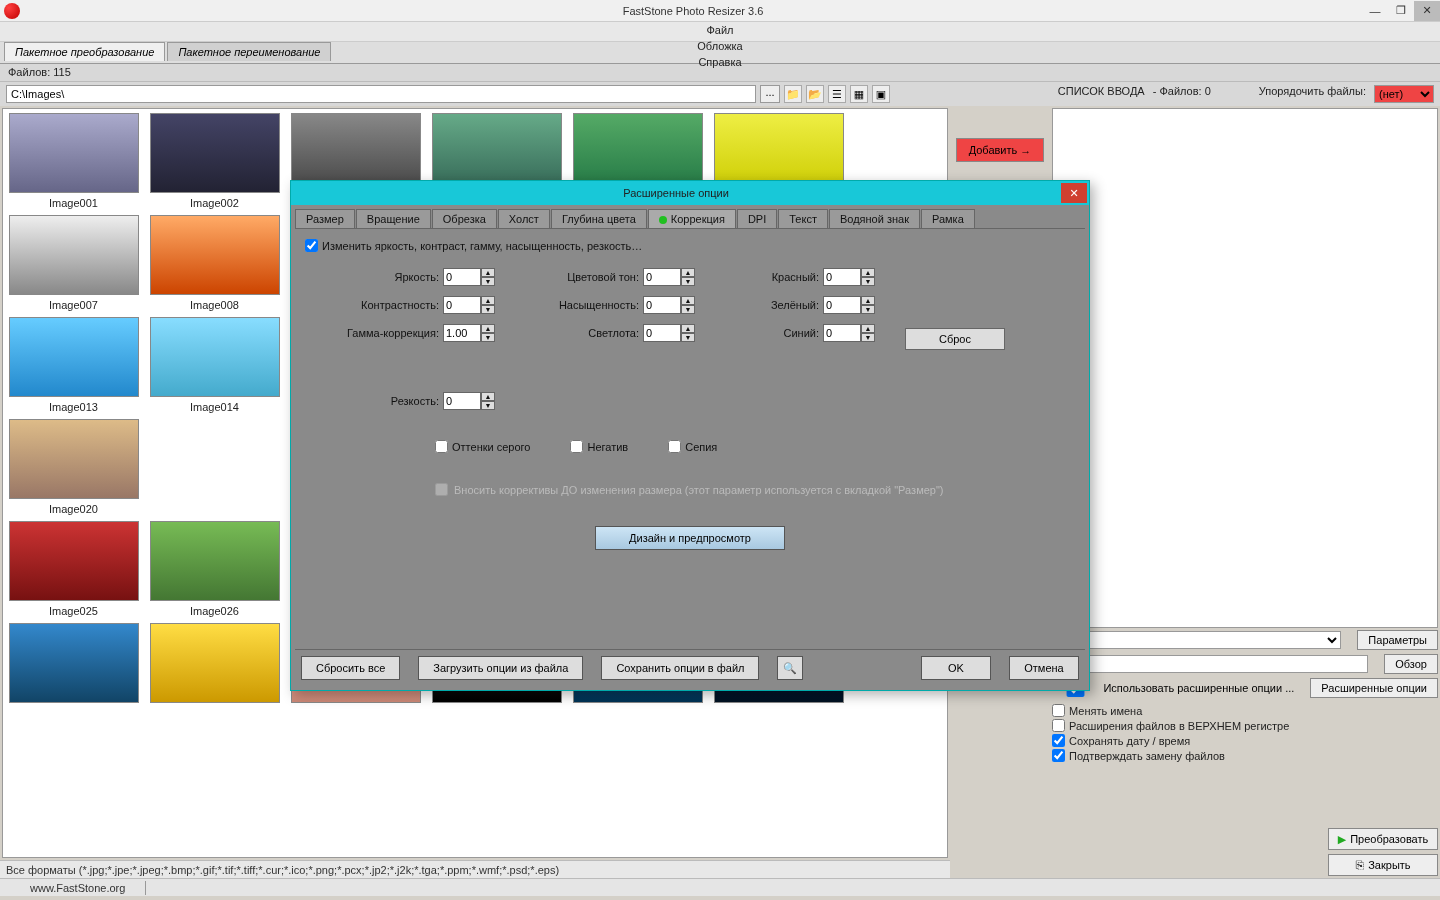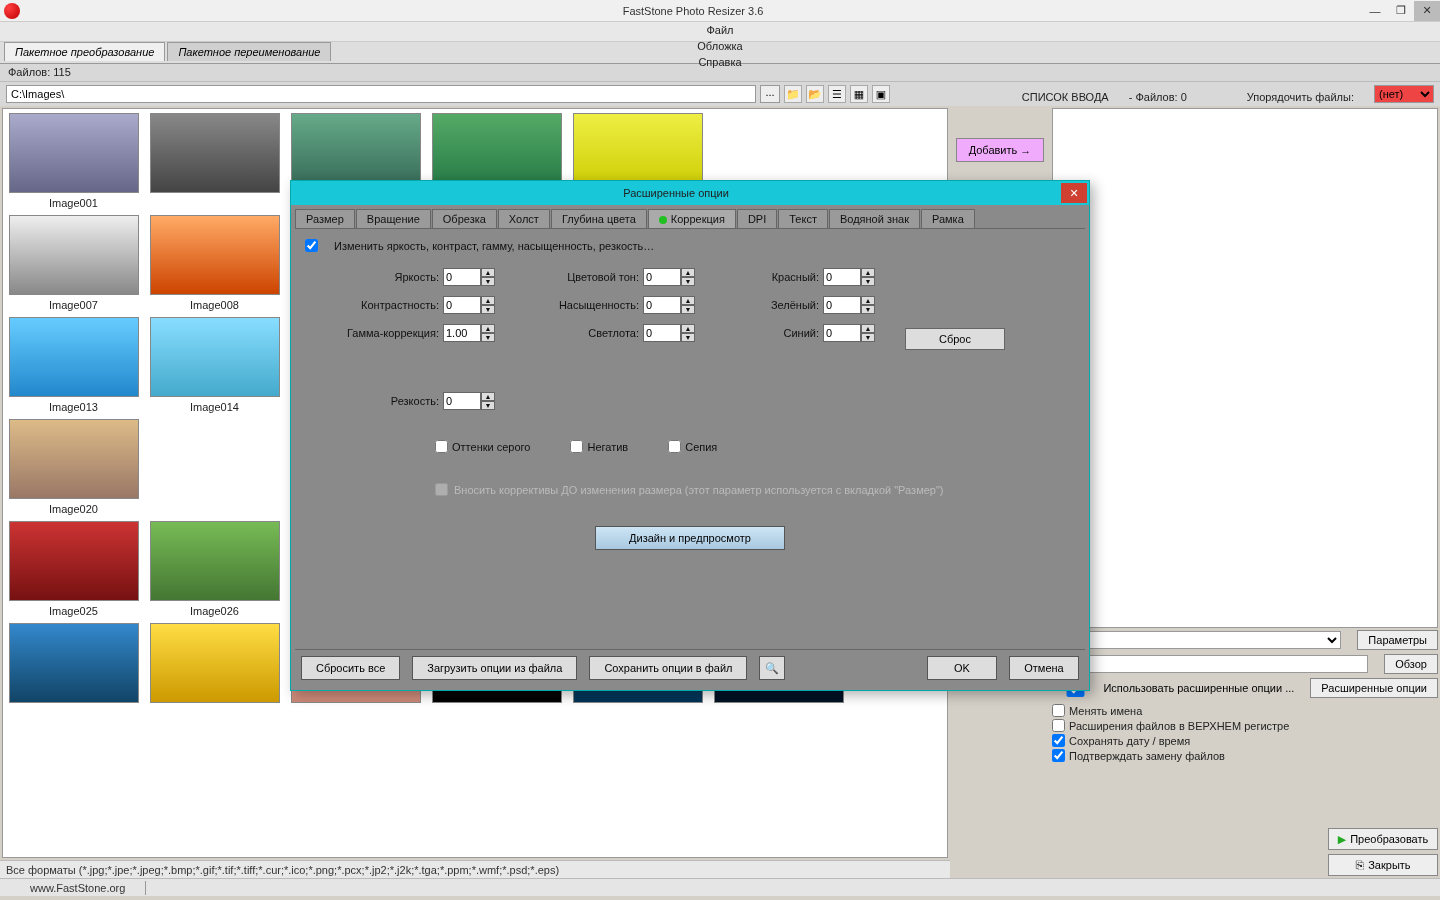--- a/index.html
+++ b/index.html
@@ -23,34 +23,34 @@
 .tabrow .tab.active { background: #f0f0f0; }
 
 
 .inforow { height: 18px; padding: 2px 8px; background: #d8d8d8; color: #222; border-bottom: 1px solid #bbb; }
 
 
 .pathrow { height: 24px; display: flex; align-items: center; padding: 0 6px; gap: 4px; background: #d8d8d8; }
 .pathrow input.path { flex: 0 0 750px; height: 18px; border: 1px solid #999; background: #fff; padding: 0 4px; }
 .pathrow .browsebtn { width: 20px; height: 18px; border: 1px solid #999; background: #eee; cursor: pointer; text-align:center; }
 .pathrow .iconbtn { width: 18px; height: 18px; border: 1px solid #aaa; background: #eee; cursor: pointer; display:flex; align-items:center; justify-content:center; }
-.pathrow .rightinfo { margin-left: auto; display: flex; align-items: flex-end; gap: 20px; color: #222; }
+.pathrow .rightinfo { margin-left: auto; display: flex; align-items: flex-start; gap: 8px; color: #222; }
 .pathrow select { height: 18px; border: 1px solid #999; background: #ef4444; }
 
 
 .mainarea { display: flex; height: 772px; }
 .leftpanel { flex: 1; display: flex; flex-direction: column; background: #d4d0c8; }
 .thumbgrid { flex: 1; overflow-y: scroll; background: #fff; margin: 2px; border: 1px solid #999; padding: 4px; }
 .thumbrow { display: flex; gap: 8px; margin-bottom: 6px; }
 .thumbitem { width: 133px; display: flex; flex-direction: column; align-items: center; }
 .thumbimg { width: 130px; height: 80px; border: 1px solid #888; background: linear-gradient(135deg,#6688cc,#334466); }
 .thumblabel { margin-top: 4px; color: #222; }
 
 .middlepanel { width: 100px; display: flex; flex-direction: column; align-items: center; padding-top: 30px; background: #d4d0c8; }
-.middlepanel button { width: 88px; height: 24px; margin: 2px 0; border: 1px solid #888; background: #f0abfc; cursor: pointer; font-size:11px; }
+.middlepanel button { width: 88px; height: 24px; margin: 2px 0; border: 1px solid #888; background: #ef4444; cursor: pointer; font-size:11px; }
 
 .rightpanel { width: 390px; background: #d4d0c8; display: flex; flex-direction: column; padding: 2px; }
 .rightpanel .listbox { flex: 0 0 520px; background: #fff; border: 1px solid #999; }
 .rightpanel .outrow { display:flex; align-items:center; gap:16px; margin:2px 0; }
 .rightpanel .outrow select, .rightpanel .outrow input { height:18px; border:1px solid #999; background:#fff; flex:1; }
 .rightpanel .outrow button { height:20px; padding:0 10px; border:1px solid #888; background:#eee; cursor:pointer;}
 .rightpanel .previewbox { display:flex; gap:6px; margin-top:4px;}
 .rightpanel .previewimg { width:92px; height:64px; border:1px solid #666; background: radial-gradient(circle,#553311,#110800);}
 .rightpanel .previewinfo { display:flex; flex-direction:column; font-size:10px; color:#222; text-align:center; align-items:center;}
 .rightpanel .checks { display:flex; flex-direction:column; gap:2px; font-size:11px; color:#222;}
@@ -66,36 +66,36 @@
 .dialog { position: absolute; left: 290px; top: 180px; width: 800px; background: #18c8d8; border: 1px solid #0aa; box-shadow: 4px 4px 12px rgba(0,0,0,0.3); }
 .dialog .dlg-titlebar { height: 24px; display:flex; align-items:center; background:#18c8d8; color:#222; }
 .dialog .dlg-title { flex:1; text-align:center; }
 .dialog .dlg-close { width:26px; height:20px; background:#d04030; color:#fff; display:flex; align-items:center; justify-content:center; cursor:pointer; margin-right:2px;}
 .dialog .dlg-body { background: #8a8a8a; padding: 4px; }
 .dialog .dlg-tabs { display:flex; background:#8a8a8a; border-bottom:1px solid #666; }
 .dialog .dlg-tab { padding:3px 10px; border:1px solid #666; border-bottom:none; background:#9a9a9a; margin-right:1px; cursor:pointer; color:#111;}
 .dialog .dlg-tab.active { background:#aaa; }
 .dialog .dlg-tab .dot { display:inline-block; width:8px; height:8px; border-radius:50%; background:#20c020; margin-right:4px; vertical-align:middle;}
 .dialog .dlg-content { padding: 10px; background:#8a8a8a; color:#111; min-height:420px; position:relative;}
-.dialog .chk-row { display:flex; align-items:center; gap:16px; margin-bottom:16px;}
+.dialog .chk-row { display:flex; align-items:center; gap:4px; margin-bottom:16px;}
 .dialog .grid3 { display:flex; gap:30px; }
 .dialog .col { display:flex; flex-direction:column; gap:10px; }
 .dialog .field { display:flex; align-items:center; justify-content:flex-end; gap:4px; }
 .dialog .field label { text-align:right; }
 .dialog .spinner { display:flex; }
 .dialog .spinner input { width:38px; height:18px; border:1px solid #666; background:#fff; text-align:left; padding:0 2px;}
 .dialog .spinner .spins { display:flex; flex-direction:column; }
 .dialog .spinner .spins div { width:14px; height:9px; border:1px solid #666; background:#ddd; font-size:7px; line-height:7px; text-align:center; cursor:pointer;}
 .dialog .resetbtn { width:100px; height:22px; border:1px solid #666; background:#ddd; cursor:pointer;}
 .dialog .chk-inline { display:flex; gap:40px; margin-top:30px; margin-left:130px;}
 .dialog .chk-inline label { display:flex; align-items:center; gap:4px; color:#111;}
 .dialog .disabled-note { color:#bbb; margin-top:30px; margin-left:130px; display:flex; align-items:center; gap:6px;}
 .dialog .disabled-note input { opacity:0.5;}
 .dialog .designbtn { display:block; margin:30px auto 0; width:190px; height:24px; border:1px solid #555; background: linear-gradient(#cde5f5,#a8c8e0); cursor:pointer;}
-.dialog .dlg-footer { display:flex; gap:12px; padding:6px; background:#8a8a8a; border-top:1px solid #666; align-items:flex-start;}
+.dialog .dlg-footer { display:flex; gap:18px; padding:6px; background:#8a8a8a; border-top:1px solid #666; align-items:flex-start;}
 .dialog .dlg-footer button { height:24px; padding:0 14px; border:1px solid #555; background:#ddd; cursor:pointer;}
 .dialog .dlg-footer .iconbtn { width:26px; padding:0;}
 .dialog .dlg-footer .spacer { flex:1; }
 
 
 .tg1{background:linear-gradient(#aac,#668);} .tg2{background:linear-gradient(#446,#223);}
 .tg3{background:linear-gradient(#888,#444);} .tg4{background:linear-gradient(#6a8,#365);}
 .tg5{background:linear-gradient(#5a6,#274);} .tg6{background:linear-gradient(#7bd,#48a);}
 .tg7{background:linear-gradient(#ee4,#cc0);} .tg8{background:linear-gradient(#eee,#888);}
 .tg9{background:linear-gradient(#fa6,#c40);} .tg10{background:linear-gradient(#6cf,#28c);}
@@ -152,20 +152,24 @@
 
 <div class="mainarea">
   <div class="leftpanel">
     <div class="thumbgrid">
       <div class="thumbrow">
         <div class="thumbitem">
             <div class="thumbimg tg1"></div>
             <div class="thumblabel">Image001</div>
           </div>
         <div class="thumbitem">
+            <div class="thumbimg tg2"></div>
+            <div class="thumblabel">Image002</div>
+          </div>
+        <div class="thumbitem">
             <div class="thumbimg tg3"></div>
             <div class="thumblabel"></div>
           </div>
         <div class="thumbitem">
             <div class="thumbimg tg4"></div>
             <div class="thumblabel"></div>
           </div>
         <div class="thumbitem">
             <div class="thumbimg tg5"></div>
             <div class="thumblabel"></div>

